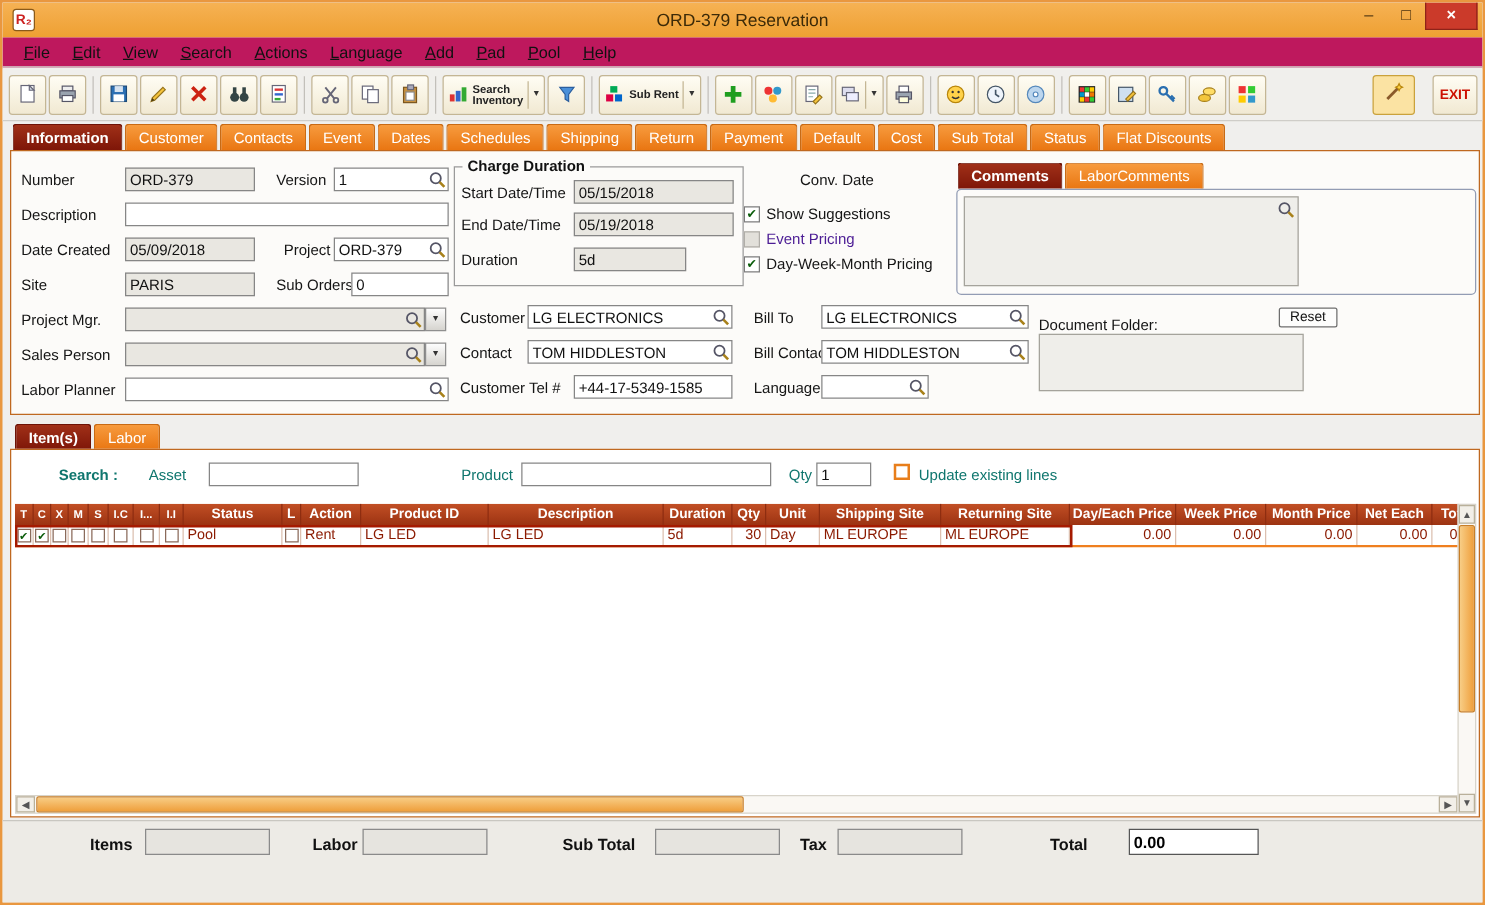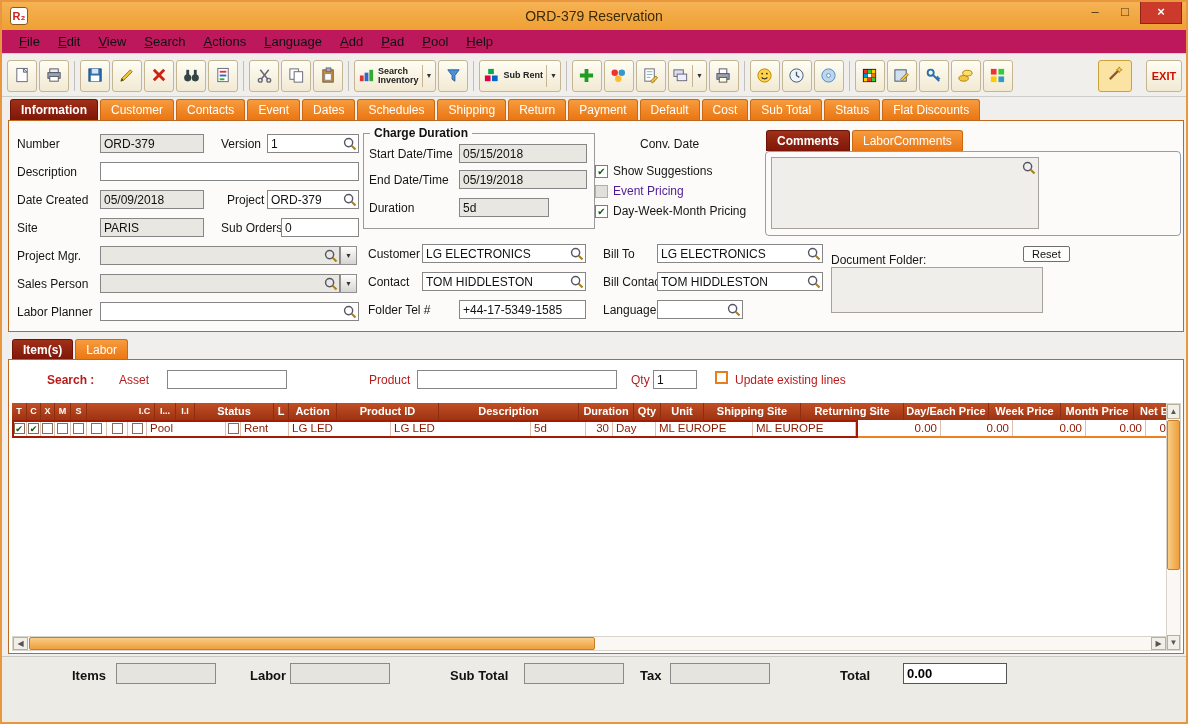--- a/index.html
+++ b/index.html
@@ -71,21 +71,21 @@
   #comments-box { position:absolute; left:756px; top:30px; width:416px; height:85px;
     border:1px solid #929cb4; border-radius:4px; }
   #comments-area, #docfolder-area { position:absolute; background:#efeeea; border:1px solid #a5a39c; }
   #reset-button { position:absolute; font-size:11px; padding:1px 8px; background:#fdfdfc;
     border:1px solid #6e6e6e; border-radius:2px; color:#111; }
 
   
   #items-tabs { left:10px; top:336px; height:22px; }
   #items-panel { position:absolute; left:6px; top:357px; width:1176px; height:295px;
     background:#fff; border:1px solid #bf6820; }
-  .srch-lbl { position:absolute; font-size:12px; color:#b91c1c; }
+  .srch-lbl { position:absolute; font-size:12px; color:#0f766e; }
   .bold { font-weight:bold; }
 
   
   #grid { position:absolute; left:3px; top:43px; width:1155px; overflow:hidden; }
   #grid-header { display:flex; height:17px; background:linear-gradient(#c24f25,#9c3312); }
   .hcell { color:#fff; font-size:11px; font-weight:bold; text-align:center; line-height:16px;
     border-right:1px solid #8e2d10; overflow:hidden; white-space:nowrap; flex:0 0 auto; }
   .hcell.small { font-size:9px; }
   .trow { position:relative; display:flex; height:18px; background:#fff; border-bottom:2px solid #ef7f1f; }
   .tcell { font-size:11.5px; color:#8b1a00; line-height:16px; border-right:1px solid #dcc0b0;
@@ -557,21 +557,21 @@
 
     <span class="lbl" style="left:359px;top:154px">Contact</span>
     <div class="field" style="left:413px;top:151px;width:164px">
       <input value="TOM HIDDLESTON" style="">
       <span class="mag"><svg width="17" height="17" viewBox="0 0 18 18">
             <circle cx="7" cy="7" r="4.3" fill="none" stroke="#556" stroke-width="1.5"></circle>
             <path d="M10.3 10.3l4 4" stroke="#a8811a" stroke-width="2.2"></path>
           </svg></span>
     </div>
 
-    <span class="lbl" style="left:359px;top:182px">Folder Tel #</span>
+    <span class="lbl" style="left:359px;top:182px">Customer Tel #</span>
     <div class="field" style="left:450px;top:179px;width:127px">
       <input value="+44-17-5349-1585" style="">
     </div>
 
     <span class="lbl" style="left:594px;top:126px">Bill To</span>
     <div class="field" style="left:648px;top:123px;width:166px">
       <input value="LG ELECTRONICS" style="">
       <span class="mag"><svg width="17" height="17" viewBox="0 0 18 18">
             <circle cx="7" cy="7" r="4.3" fill="none" stroke="#556" stroke-width="1.5"></circle>
             <path d="M10.3 10.3l4 4" stroke="#a8811a" stroke-width="2.2"></path>
@@ -626,21 +626,21 @@
     <div class="cbx" style="position:absolute;left:706px;top:11px;border:2px solid #e87e1b" id="update-lines-checkbox"></div>
     <span class="srch-lbl" style="left:726px;top:13px">Update existing lines</span>
 
     <div id="grid">
       <div id="grid-header">
           <div class="hcell small" style="width: 15px;">T</div>
           <div class="hcell small" style="width: 14px;">C</div>
           <div class="hcell small" style="width: 14px;">X</div>
           <div class="hcell small" style="width: 16px;">M</div>
           <div class="hcell small" style="width: 16px;">S</div>
-          <div class="hcell small" style="width: 20px; margin-left: 48px;">I.C</div>
+          <div class="hcell small" style="width: 20px;">I.C</div>
           <div class="hcell small" style="width: 21px;">I...</div>
           <div class="hcell small" style="width: 19px;">I.I</div>
           <div class="hcell" style="width: 79px;">Status</div>
           <div class="hcell" style="width: 15px;">L</div>
           <div class="hcell" style="width: 48px;">Action</div>
           <div class="hcell" style="width: 102px;">Product ID</div>
           <div class="hcell" style="width: 140px;">Description</div>
           <div class="hcell" style="width: 55px;">Duration</div>
           <div class="hcell" style="width: 27px;">Qty</div>
           <div class="hcell" style="width: 43px;">Unit</div>

